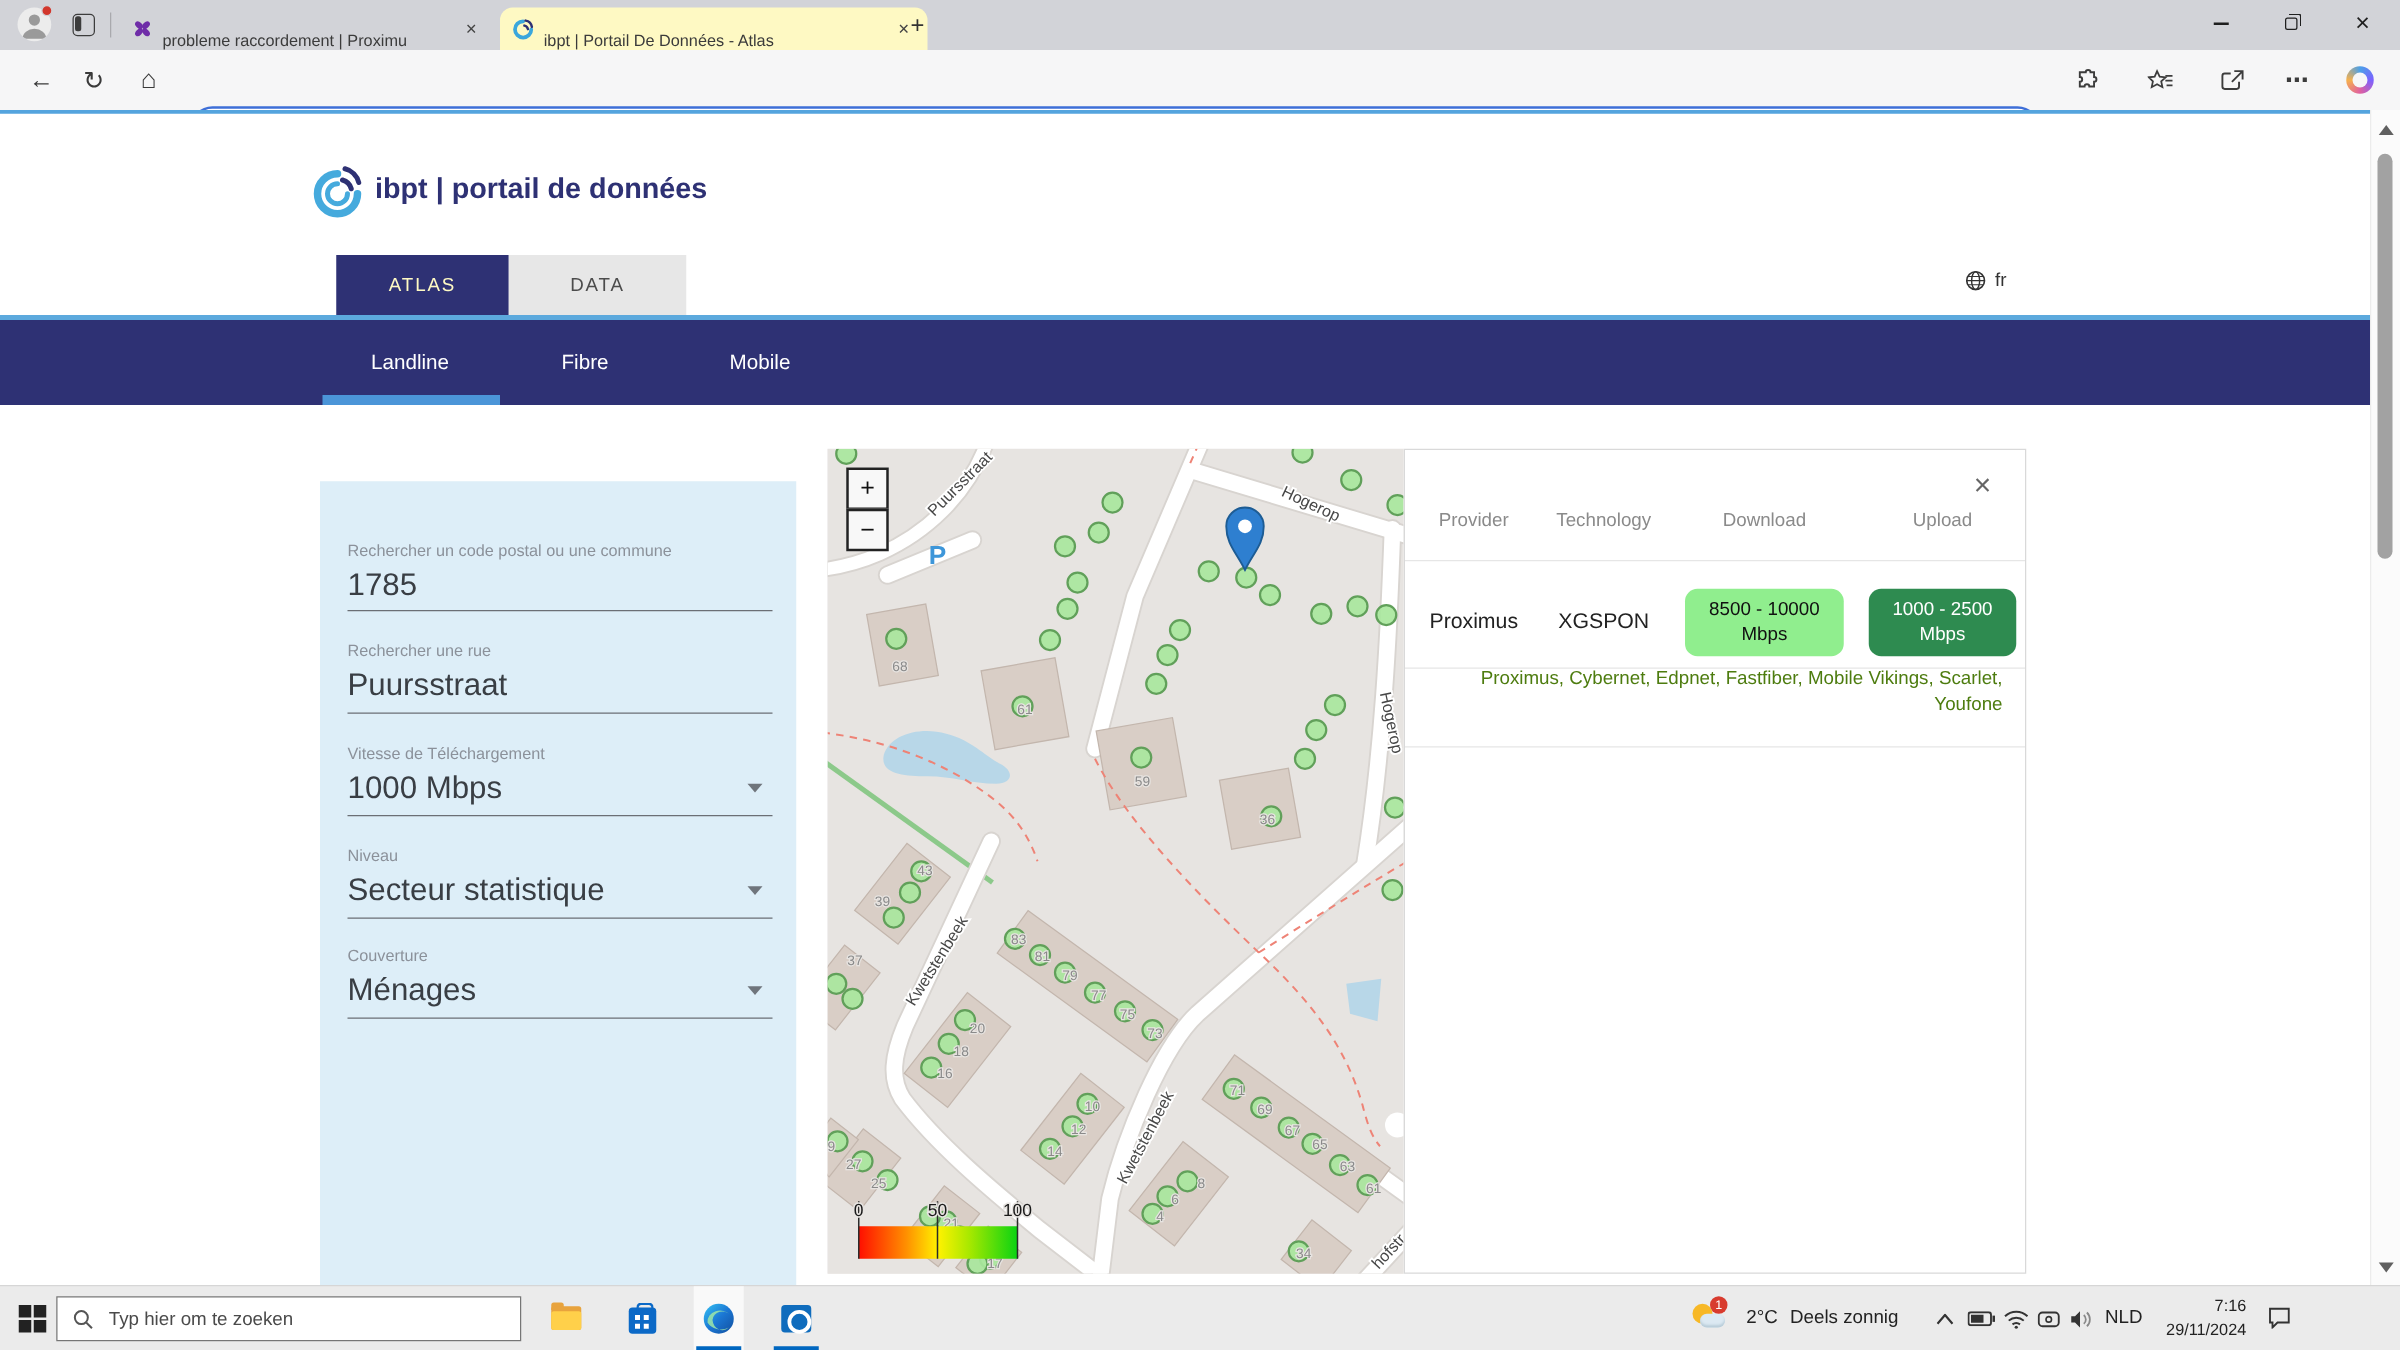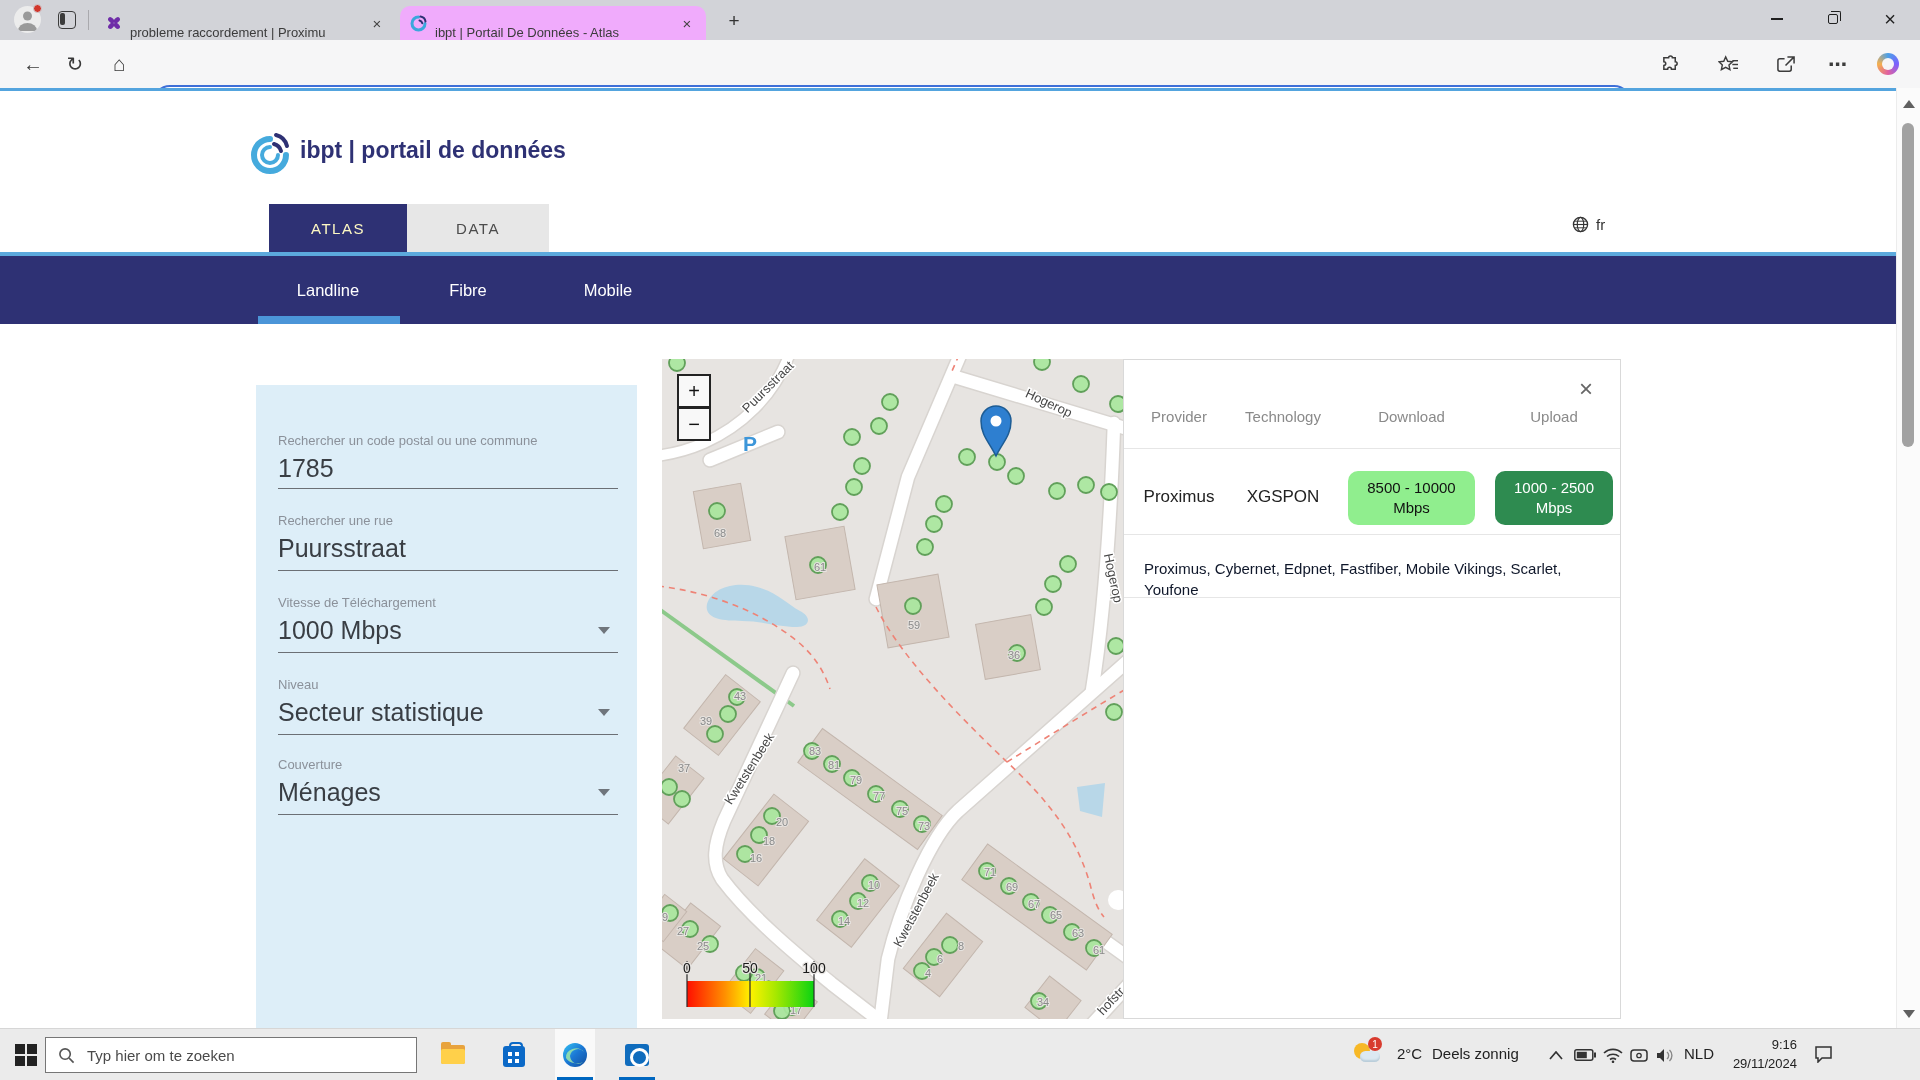--- a/index.html
+++ b/index.html
@@ -13,21 +13,21 @@
 
   
   #tabbar{position:absolute;left:0;top:0;width:1920px;height:40px;background:#d2d3d8;}
   .avatar{position:absolute;left:14px;top:6px;width:27px;height:27px;border-radius:50%;background:#ececec;overflow:hidden;}
   .avatar-dot{position:absolute;left:33px;top:4px;width:9px;height:9px;border-radius:50%;background:#d2372c;border:1.5px solid #d2d3d8;}
   .wsicon{position:absolute;left:58px;top:11px;width:18px;height:18px;border:1.7px solid #3c3c3c;border-radius:4px;}
   .wsicon::after{content:"";position:absolute;left:1px;top:1px;width:5px;height:12px;background:#3c3c3c;border-radius:2px;}
   .tdivider{position:absolute;left:88px;top:10px;width:1px;height:20px;background:#a9a9ad;}
   .tab{position:absolute;top:6px;height:34px;display:flex;align-items:center;gap:8px;padding:0 10px;font-size:13px;color:#3b3b3b;}
   .tab.inactive{left:96px;width:300px;}
-  .tab.active{left:400px;width:306px;background:#f0abfc;border-radius:10px 10px 0 0;}
+  .tab.active{left:400px;width:342px;background:#fef9c3;border-radius:10px 10px 0 0;}
   .tab-title{white-space:nowrap;overflow:hidden;flex:1;-webkit-mask-image:linear-gradient(90deg,#000 86%,transparent);mask-image:linear-gradient(90deg,#000 86%,transparent);margin-top:19px;}
   .tab-close{font-size:15px;color:#444;width:18px;text-align:center;}
   .newtab{position:absolute;left:720px;top:8px;width:28px;height:26px;font-size:19px;color:#333;text-align:center;line-height:25px;}
   .winbtn{position:absolute;top:0;width:46px;height:38px;display:flex;align-items:center;justify-content:center;color:#1f1f1f;font-size:16px;}
   .btn-min::after{content:"";width:12px;height:1.6px;background:#1f1f1f;}
   .btn-max i{display:block;width:10px;height:10px;border:1.4px solid #1f1f1f;border-radius:2px;position:relative;}
   .btn-max i::after{content:"";position:absolute;left:2px;top:-4px;width:9px;height:9px;border-top:1.4px solid #1f1f1f;border-right:1.4px solid #1f1f1f;border-radius:0 2px 0 0;}
 
   
   #navbar{position:absolute;left:0;top:40px;width:1920px;height:48px;background:#f6f6f7;}
@@ -70,21 +70,21 @@
   .ll{font-size:14px;fill:#1a1a1a;text-anchor:middle;paint-order:stroke;stroke:#e7e4e1;stroke-width:2.5px;}
   .lt{stroke:#2b2b2b;stroke-width:1.2;}
 
   
   #results{position:absolute;left:1123px;top:271px;width:498px;height:660px;background:#fff;border:1px solid #d9d9d9;}
   .rclose{position:absolute;left:455px;top:15px;font-size:24px;color:#666;}
   .rhead{position:absolute;top:48px;font-size:15px;color:#8a8a8a;text-align:center;}
   .rdiv{position:absolute;left:0;width:496px;height:1px;background:#e6e6e6;}
   .rcell{position:absolute;font-size:17px;color:#222;text-align:center;}
   .badge{position:absolute;top:111px;height:54px;border-radius:10px;display:flex;align-items:center;justify-content:center;text-align:center;font-size:15px;line-height:20px;padding:0 8px;}
-  .rnote{position:absolute;left:20px;top:198px;width:458px;text-align:left;font-size:15px;line-height:21px;color:#0f172a;}
+  .rnote{position:absolute;left:20px;top:172px;width:458px;text-align:right;font-size:15px;line-height:21px;color:#4d7c0f;}
 
   
   #scroll{position:absolute;left:1896px;top:88px;width:24px;height:940px;background:#fbfbfb;border-left:1px solid #ececec;}
   .sb-up{position:absolute;left:6px;top:12px;width:0;height:0;border-left:6px solid transparent;border-right:6px solid transparent;border-bottom:8px solid #606060;}
   .sb-down{position:absolute;left:6px;bottom:10px;width:0;height:0;border-left:6px solid transparent;border-right:6px solid transparent;border-top:8px solid #606060;}
   .sb-thumb{position:absolute;left:5px;top:35px;width:12px;height:324px;background:#a2a2a2;border-radius:7px;}
 
   
   #taskbar{position:absolute;left:0;top:1028px;width:1920px;height:52px;background:#ebebeb;border-top:1px solid #d6d6d6;}
   .startflag{position:absolute;left:15px;top:15px;width:22px;height:22px;display:grid;grid-template-columns:10px 10px;grid-template-rows:10px 10px;gap:2px;}
@@ -575,21 +575,21 @@
     <div class="tray" style="left:1652px;">
       <svg width="19" height="15" viewBox="0 0 19 15">
           <path d="M1,5 h3 l4,-4 v13 l-4,-4 h-3 Z" fill="#333"></path>
           <path d="M11,4 a4.5,4.5 0 0 1 0,7" fill="none" stroke="#888" stroke-width="1.4"></path>
           <path d="M13.5,2 a7.5,7.5 0 0 1 0,11" fill="none" stroke="#888" stroke-width="1.4"></path>
         </svg>
     </div>
     <div class="traytext" style="left:1684px;top:16px;">NLD</div>
 
     <div class="clock">
-      <div>9:16</div>
+      <div>7:16</div>
       <div>29/11/2024</div>
     </div>
     <div class="tray" style="left:1810px;top:13px;">
       <svg width="19" height="18" viewBox="0 0 19 18">
           <path d="M2,2 h15 v11 h-9 l-4,4 v-4 h-2 Z" fill="none" stroke="#333" stroke-width="1.5"></path>
         </svg>
     </div>
   </div>
 </div>
 

